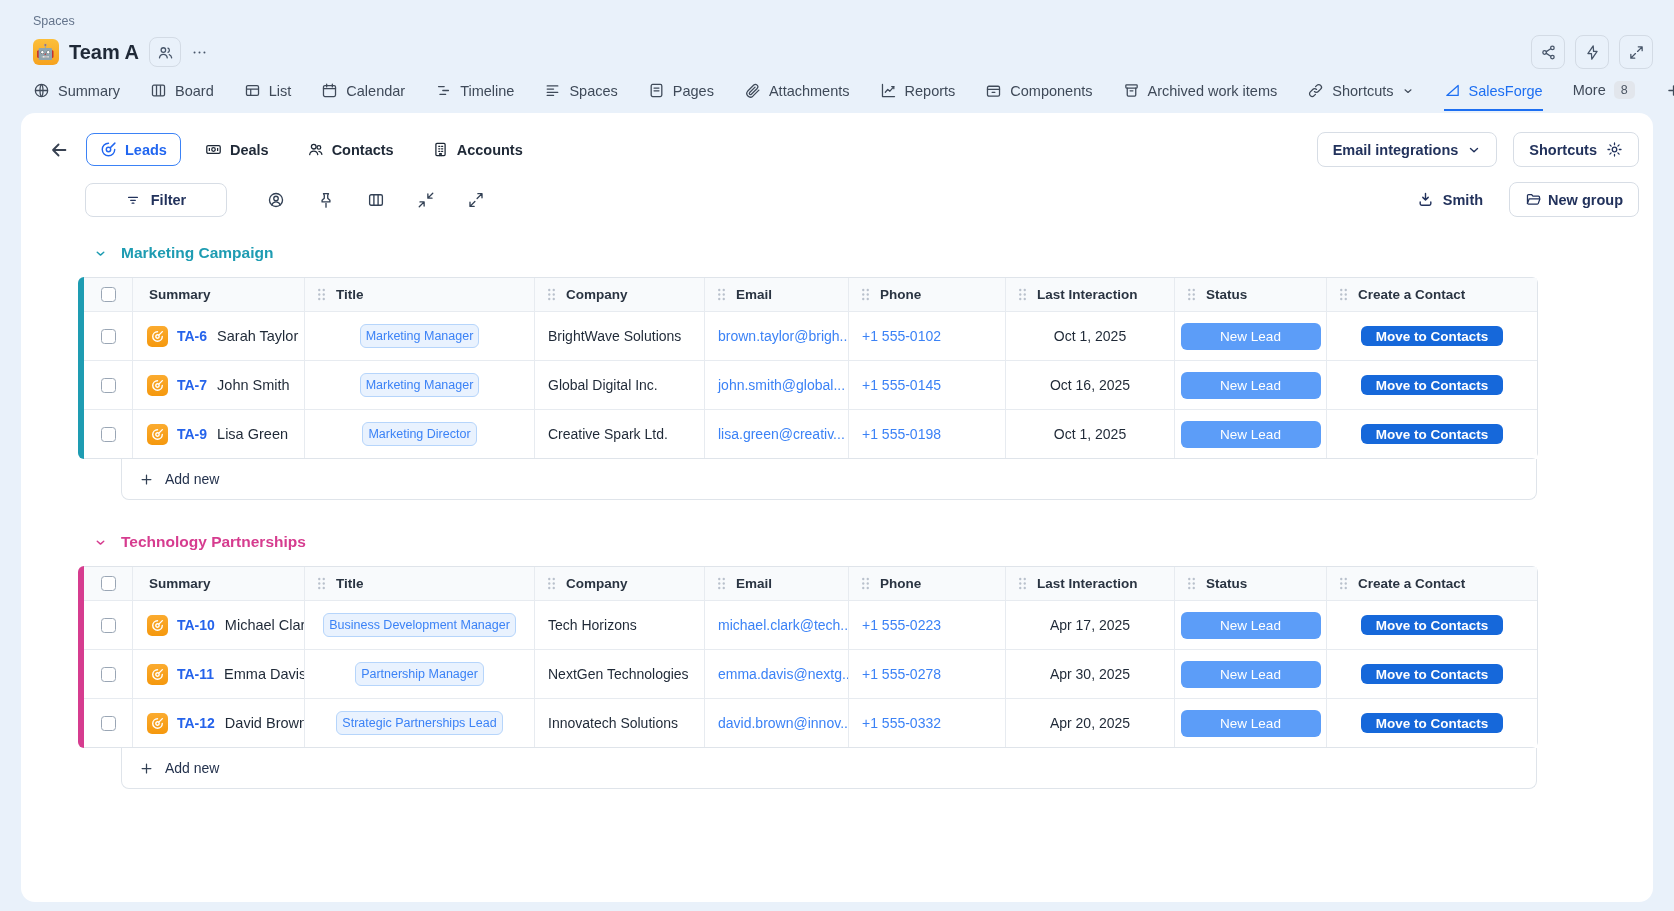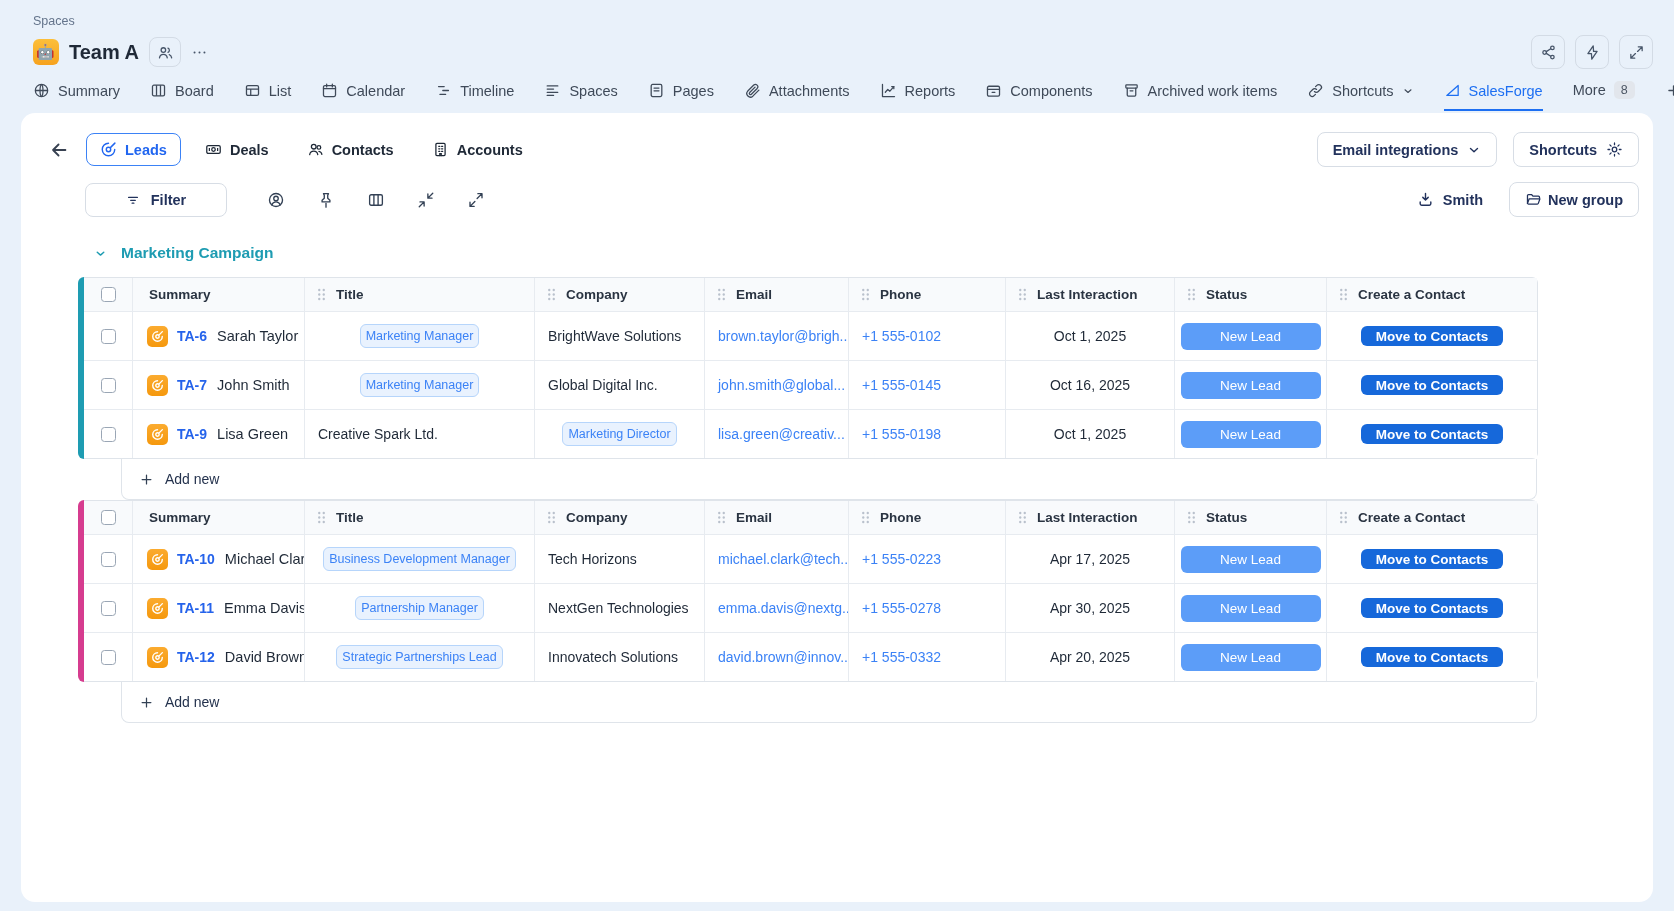--- a/index.html
+++ b/index.html
@@ -546,25 +546,25 @@
                 <span class="lead-badge">
                   <svg viewBox="0 0 24 24" fill="none" stroke="#fff" stroke-width="2.6" stroke-linecap="round">
                     <circle cx="12" cy="12" r="3.1"></circle>
                     <path d="M20.8 12A8.8 8.8 0 1 1 12 3.2"></path>
                     <path d="M15 9l6-6"></path>
                   </svg>
                 </span>
                 <span class="row-id">TA-9</span>
                 <span class="row-name">Lisa Green</span>
               </div>
+            <div class="cell c-center">
+                <span class="pill">Marketing Director</span>
+              </div>
             <div class="cell c-pad">
                 <span class="txt">Creative Spark Ltd.</span>
-              </div>
-            <div class="cell c-center">
-                <span class="pill">Marketing Director</span>
               </div>
             <div class="cell c-pad">
                 <span class="link">lisa.green@creativ...</span>
               </div>
             <div class="cell c-pad">
                 <span class="link">+1 555-0198</span>
               </div>
             <div class="cell c-center">
                 <span class="txt">Oct 1, 2025</span>
               </div>
@@ -580,20 +580,26 @@
 
       <div class="addnew">
         <svg class="ic-sm" viewBox="0 0 24 24" fill="none" stroke="currentColor" stroke-width="2" stroke-linecap="round">
             <path d="M12 5v14 M5 12h14"></path>
           </svg>
         <span>Add new</span>
       </div>
     </section>
 
     <section class="group-1">
+      <div class="group-header" style="margin-top:33px;">
+        <svg class="chev" viewBox="0 0 24 24" fill="none" stroke="currentColor" stroke-width="2.6" stroke-linecap="round" stroke-linejoin="round">
+            <path d="M6 9.5l6 5.5 6-5.5"></path>
+          </svg>
+        <span class="group-title">Technology Partnerships</span>
+      </div>
 
       <div class="tablewrap">
         <div class="accent-bar"></div>
         <div class="tbl">
           <div class="trow head">
             <div class="cell c-center">
                 <span class="checkbox"></span>
               </div>
             <div class="cell sum-head">
                 <span class="hlabel">Summary</span>

